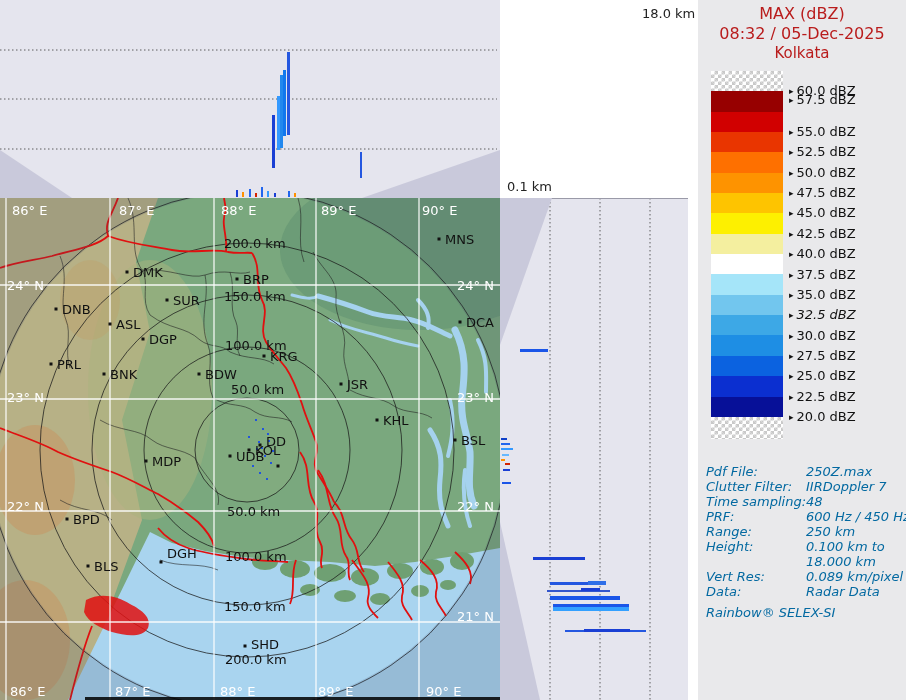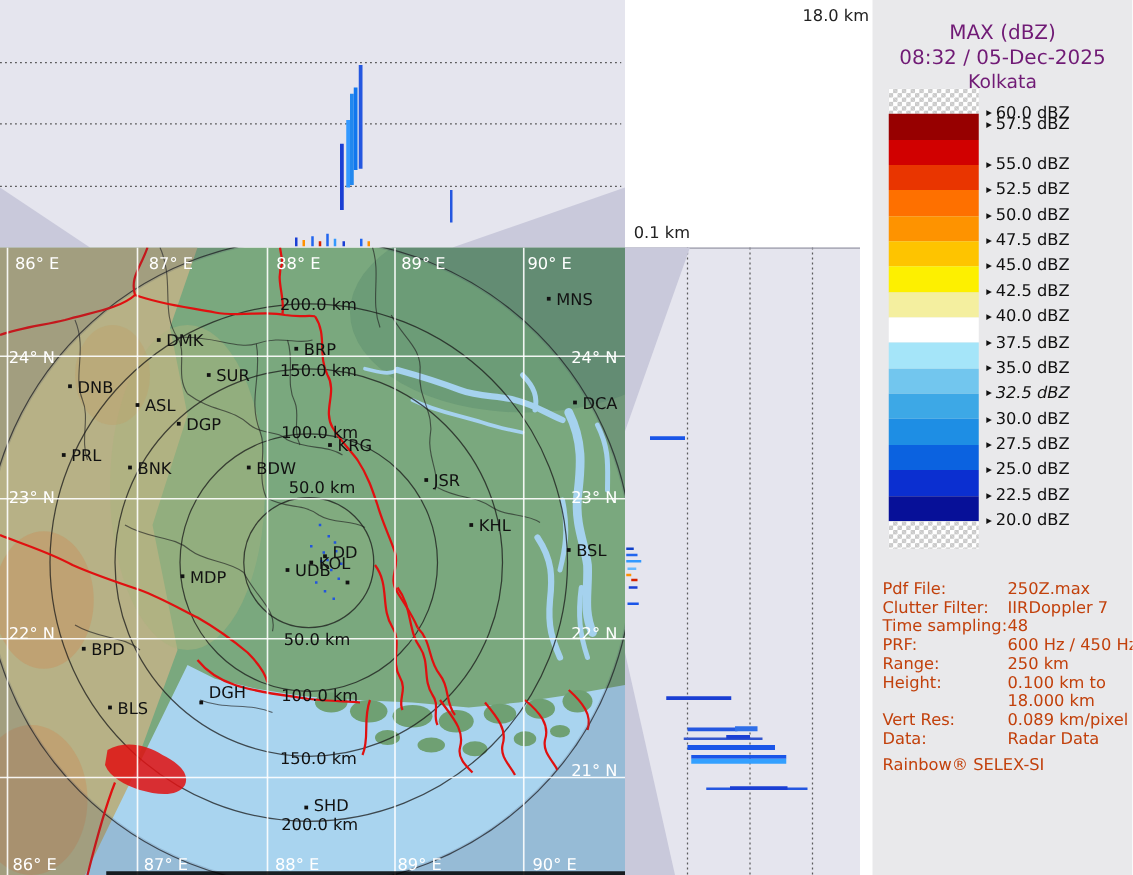--- a/index.html
+++ b/index.html
@@ -5,33 +5,33 @@
   html,body{margin:0;padding:0;background:#ffffff;width:906px;height:700px;overflow:hidden;
     font-family:"DejaVu Sans",sans-serif;}
   #stage{position:relative;width:906px;height:700px;background:#ffffff;}
   #scene{position:absolute;left:0;top:0;}
   #scene text{font-family:"DejaVu Sans",sans-serif;}
   .axis-float{position:absolute;font-size:13px;color:#222;white-space:nowrap;}
   #label-top-max{left:642px;top:6px;}
   #label-side-min{left:507px;top:179px;text-align:center;}
   
   #legend{position:absolute;left:698px;top:0;width:208px;height:700px;background:#e9e9eb;}
-  #legend-header{padding-top:16px;text-align:center;color:#701a75;}
+  #legend-header{padding-top:4px;text-align:center;color:#b91c1c;}
   #legend-title{font-size:16px;line-height:20px;}
   #legend-datetime{font-size:16px;line-height:20px;}
   #legend-site{font-size:15px;line-height:19px;}
   #scale{position:absolute;left:13px;top:71px;width:190px;}
   .scale-band{width:72px;}
   .checker{background-color:#fff;
     background-image:linear-gradient(45deg,#c9c9c9 25%,transparent 25%,transparent 75%,#c9c9c9 75%),
                      linear-gradient(45deg,#c9c9c9 25%,transparent 25%,transparent 75%,#c9c9c9 75%);
     background-size:7px 7px;background-position:0 0,3.5px 3.5px;}
   .scale-label{position:absolute;left:78px;font-size:13px;color:#111;white-space:nowrap;}
   .scale-label .arrow{font-size:9px;margin-right:3px;vertical-align:1px;color:#111;}
-  #metadata{position:absolute;left:8px;top:464px;width:198px;font-size:13px;color:#c2410c;}
+  #metadata{position:absolute;left:8px;top:464px;width:198px;font-size:13px;color:#0369a1;font-style:italic;}
   .meta-row{display:flex;height:15px;line-height:15px;}
   .meta-label{width:100px;flex:none;white-space:nowrap;}
   .meta-value{white-space:nowrap;}
   #brand-line{margin-top:6px;height:16px;line-height:16px;white-space:nowrap;}
 </style>
 </head>
 <body>
 
 <div id="stage">
   <svg id="scene" width="906" height="700">

